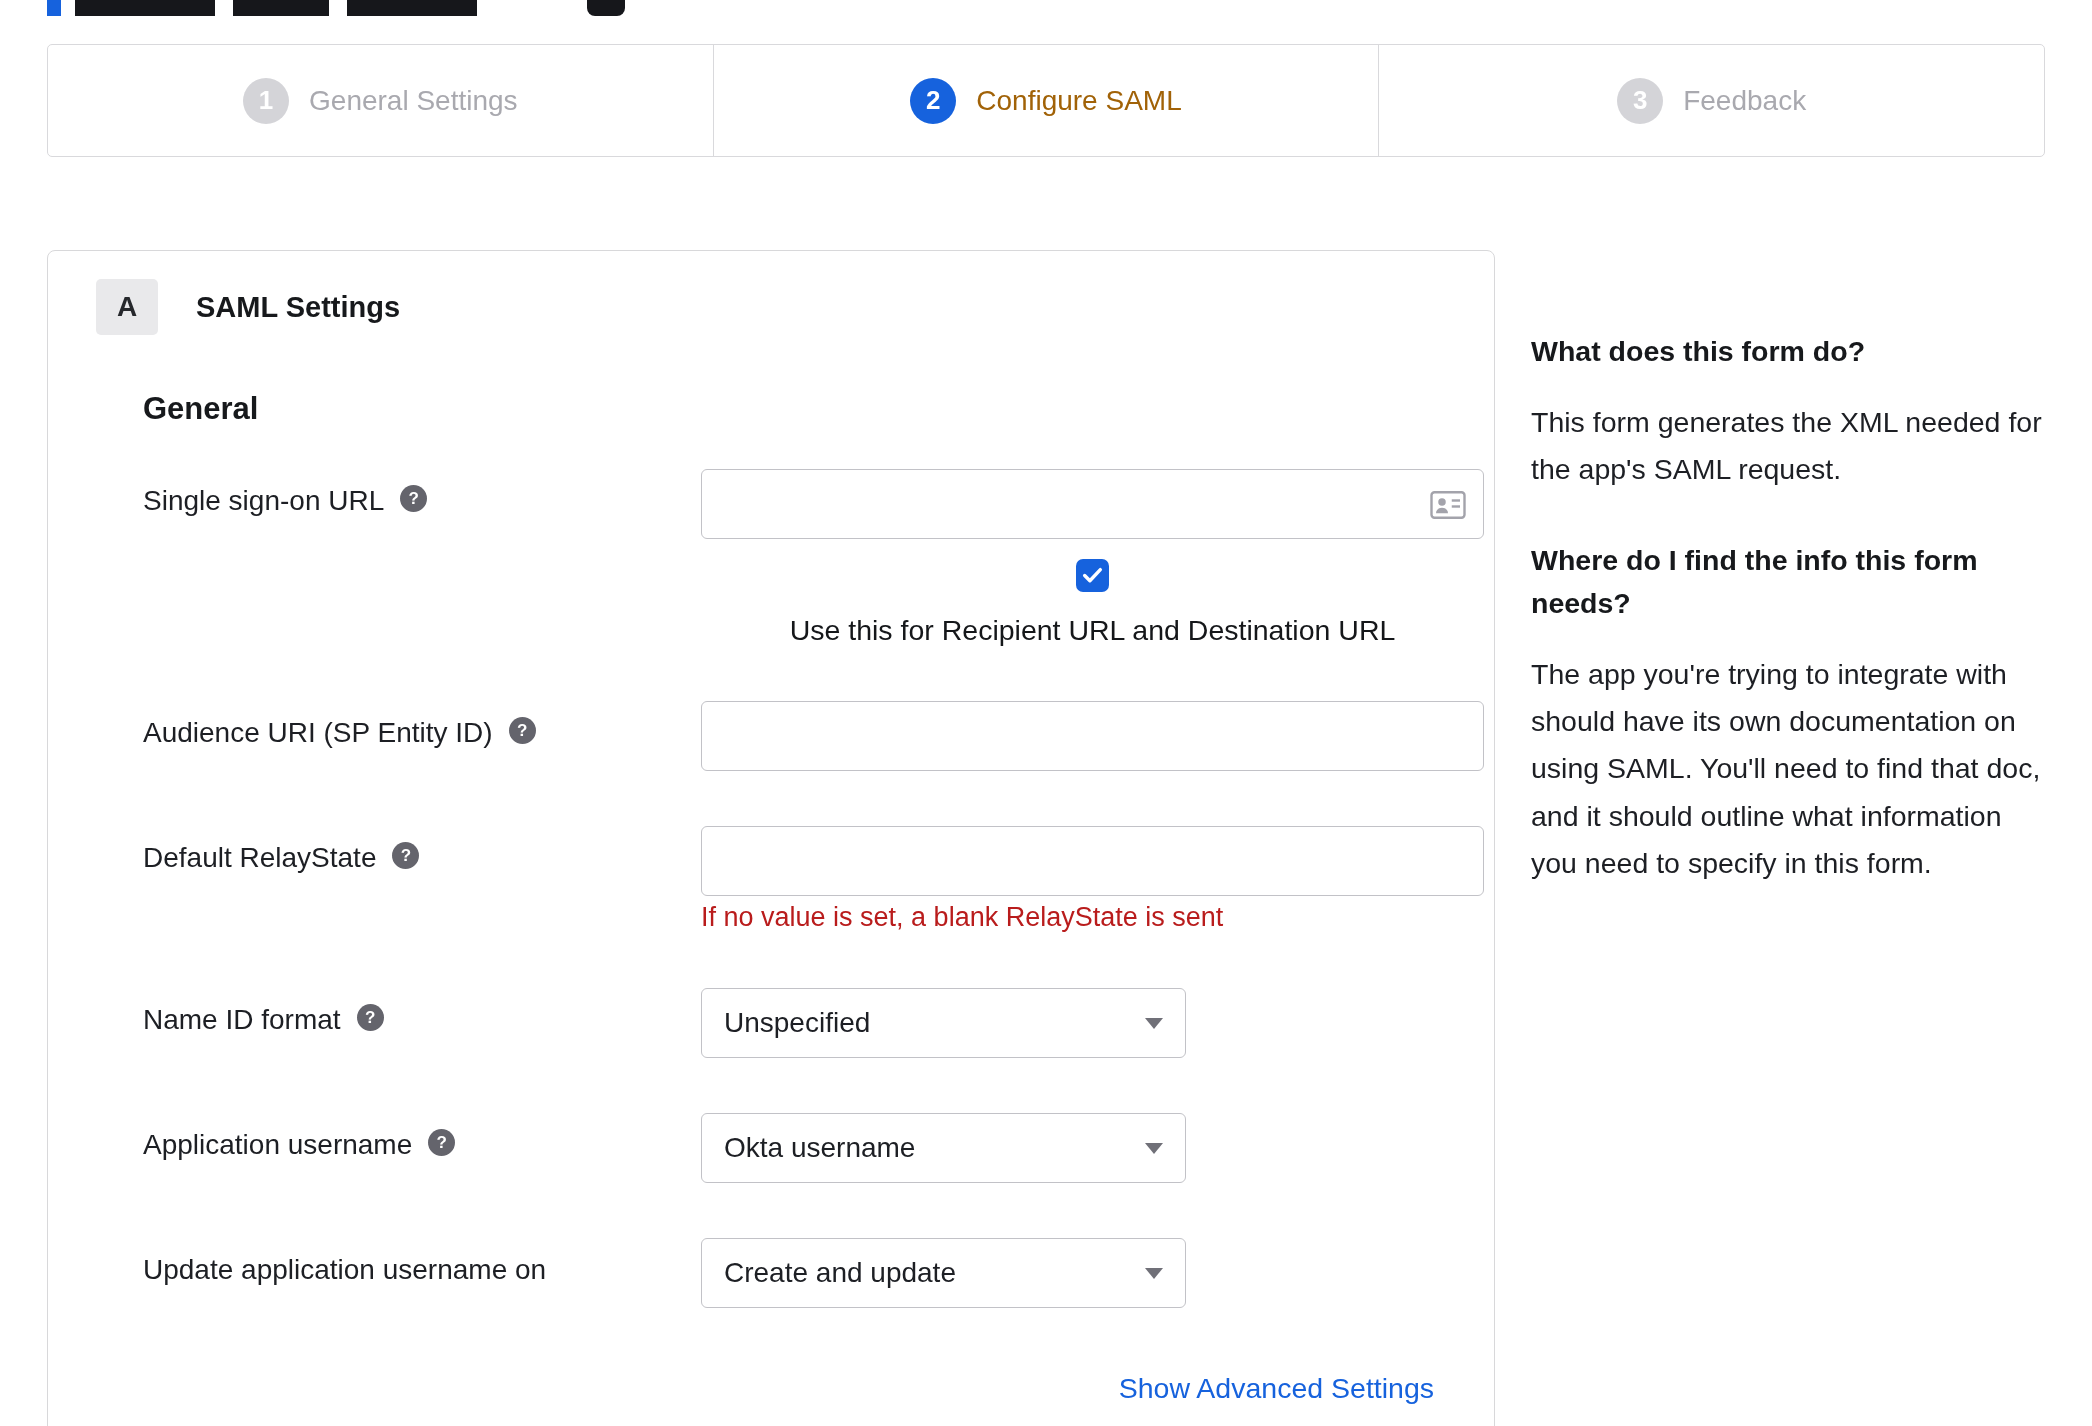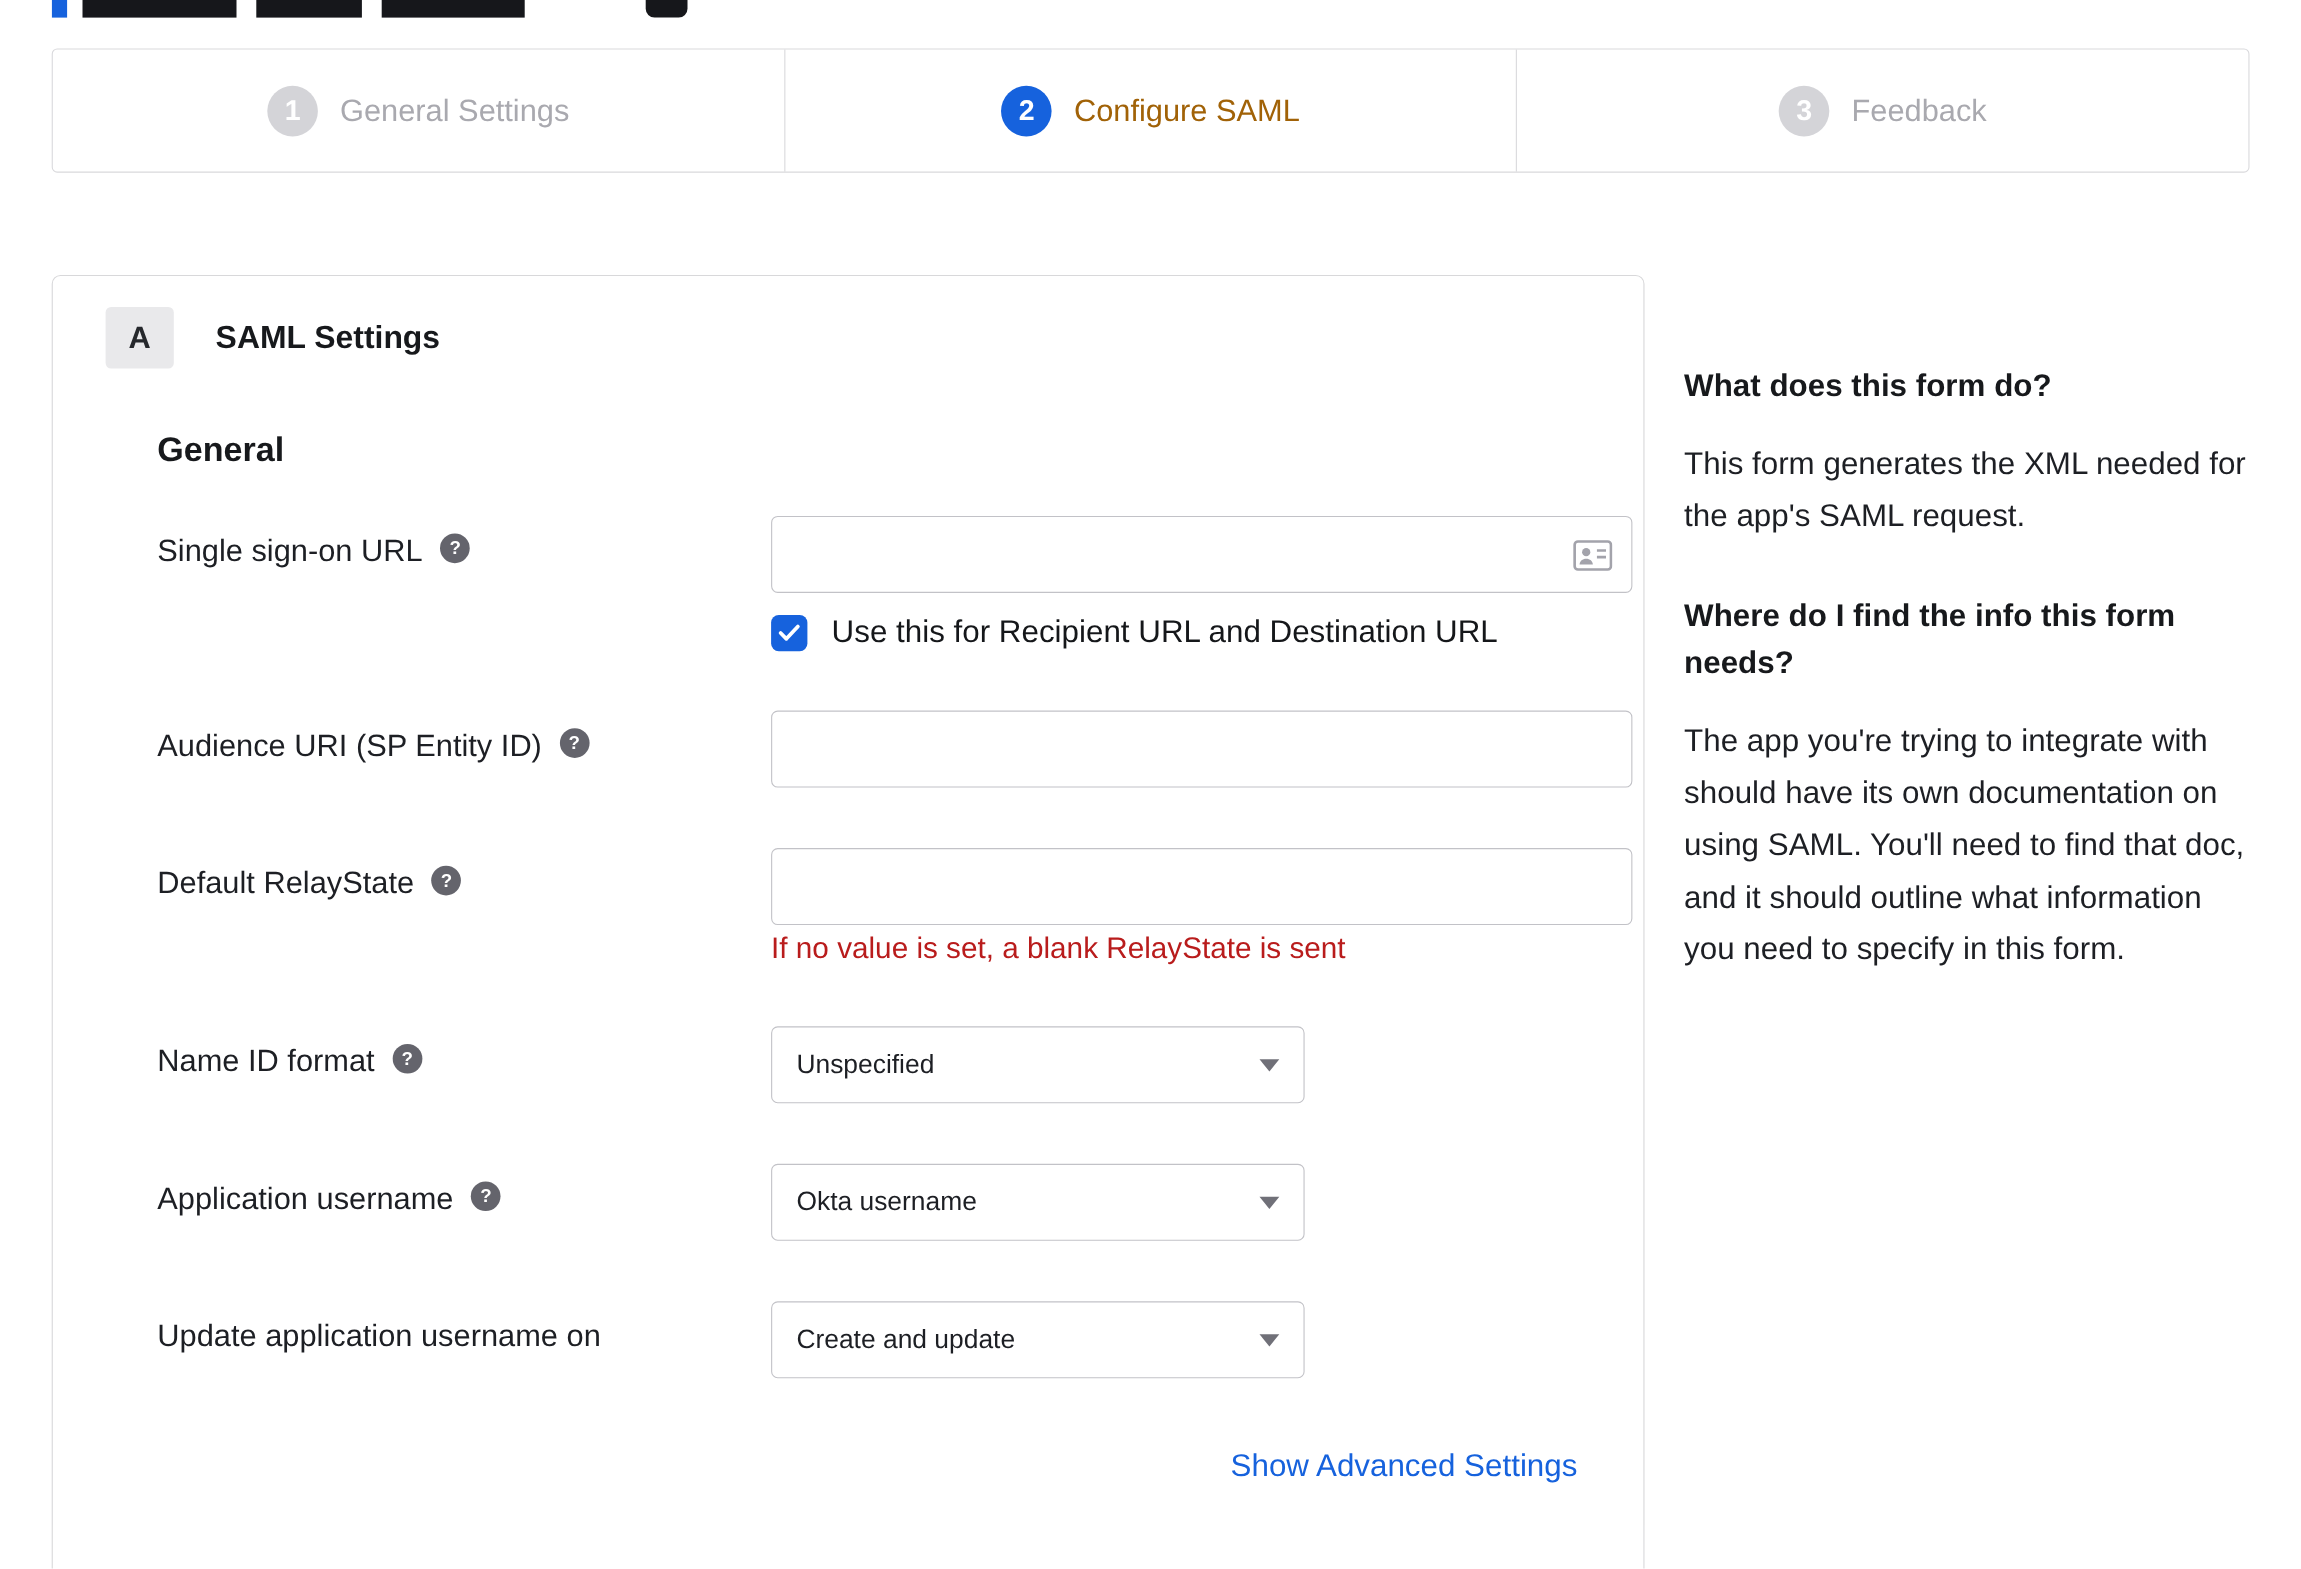--- a/index.html
+++ b/index.html
@@ -43,30 +43,30 @@
   .help { width: 27px; height: 27px; border-radius: 50%; background: #64646c; color: #ffffff;
           font-size: 17px; font-weight: 700; display: inline-flex; align-items: center;
           justify-content: center; flex-shrink: 0; cursor: pointer; }
 
   .input-wrap { position: relative; width: 783px; }
   .text-input { width: 783px; height: 70px; border: 1px solid #c2c2c7; border-radius: 6px;
                 font-family: "Liberation Sans", sans-serif; font-size: 28px; color: #1d1f24;
                 padding: 0 64px 0 20px; outline: none; background: #fff; }
   .input-icon { position: absolute; right: 18px; top: 21px; color: #a3a3ab; }
 
-  .checkbox-row { display: flex; align-items: center; gap: 22px; margin-top: 20px; }
+  .checkbox-row { display: flex; align-items: center; gap: 22px; margin-top: 20px; flex-direction: column; }
   .checkbox { width: 33px; height: 33px; background: #1662dd; border-radius: 7px; display: flex;
               align-items: center; justify-content: center; cursor: pointer; flex-shrink: 0; }
   .checkbox-label { font-size: 28.5px; color: #15171a; }
 
   .helper { margin-top: 6px; font-size: 27px; color: #b91c1c; }
 
   .select { width: 485px; height: 70px; border: 1px solid #c2c2c7; border-radius: 6px; background: #fff;
             display: flex; align-items: center; justify-content: space-between; padding: 0 22px 0 22px;
-            font-size: 24px; color: #1d1f24; cursor: pointer; }
+            font-size: 28px; color: #1d1f24; cursor: pointer; }
   .caret { width: 0; height: 0; border-left: 9px solid transparent; border-right: 9px solid transparent;
            border-top: 11px solid #707078; }
 
   .row-gap-1 { margin-top: 54px; }
   .row-gap-2 { margin-top: 55px; }
 
   .advanced-row { margin-top: 64px; text-align: right; }
   .advanced-link { font-size: 28.5px; font-weight: 500; color: #1662dd; text-decoration: none; cursor: pointer; }
 
   

